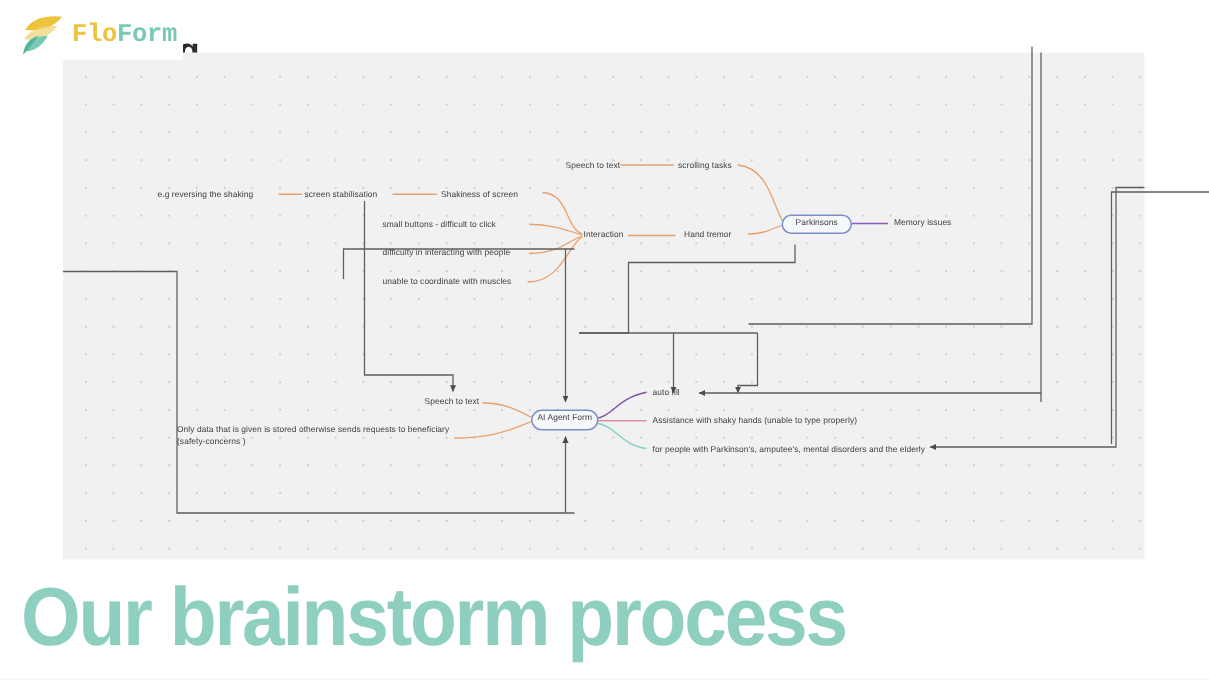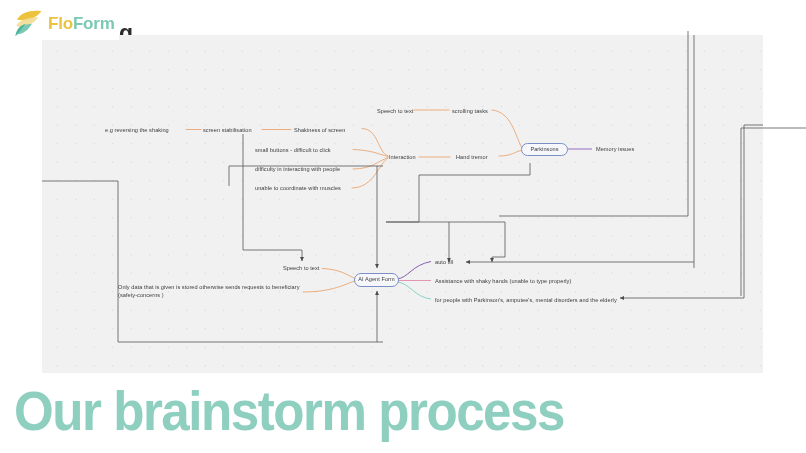--- a/index.html
+++ b/index.html
@@ -26,20 +26,21 @@
   
   .logo{
     position:absolute;
     left:10px; top:6px;
     display:flex;
     align-items:center;
     gap:4px;
     z-index:4;
     background:#ffffff;
     padding:2px 4px 2px 2px;
+    font-family:Liberation Mono, monospace;
   }
   .logo-mark{ width:32px; height:30px; display:block; }
   .logo-text{
     font-size:17px;
     font-weight:600;
     letter-spacing:-0.2px;
     line-height:1;
     white-space:nowrap;
   }
   .logo-text .flo{ color:#edc23c; }

